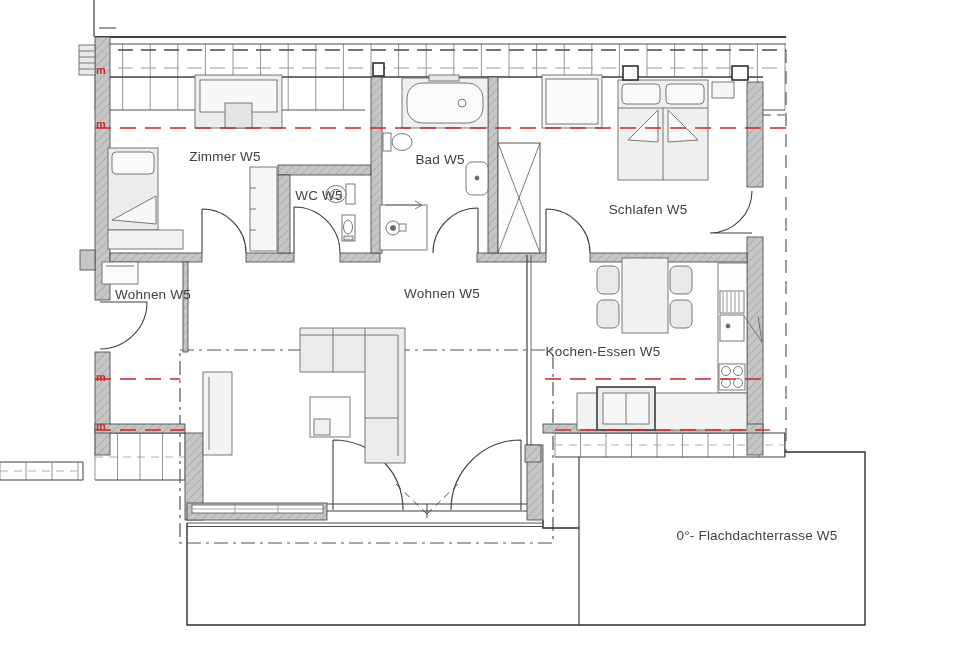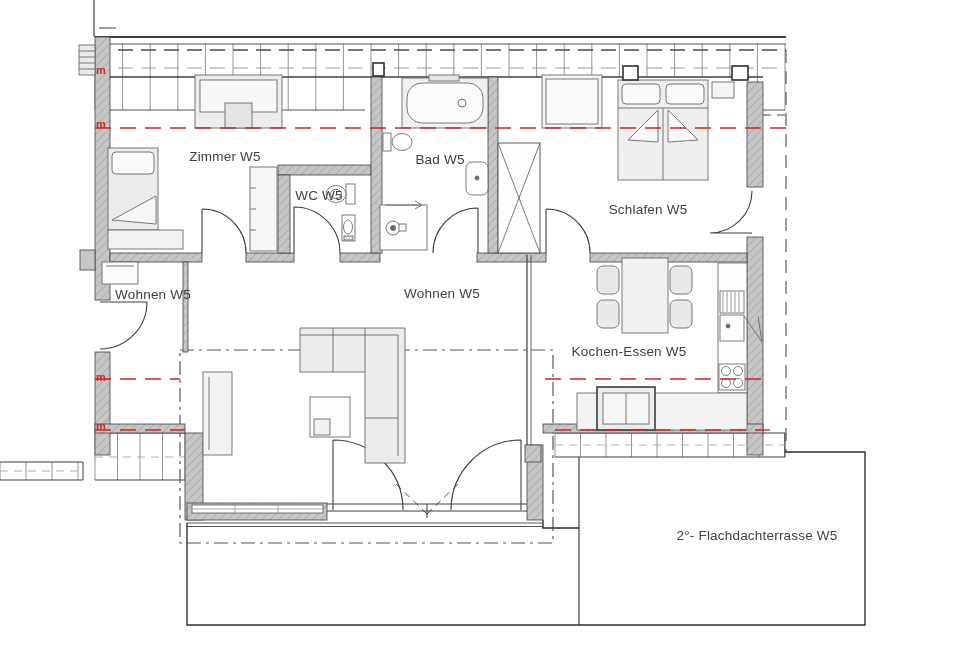--- a/index.html
+++ b/index.html
@@ -293,21 +293,21 @@
     <path d="M555,430 H770"></path>
   </g>
 </svg>
 
 <div class="lbl" style="left:225px;top:156px">Zimmer W5</div>
 <div class="lbl" style="left:440px;top:159px">Bad W5</div>
 <div class="lbl" style="left:319px;top:195px">WC W5</div>
 <div class="lbl" style="left:648px;top:209px">Schlafen W5</div>
 <div class="lbl" style="left:153px;top:294px">Wohnen W5</div>
 <div class="lbl" style="left:442px;top:293px">Wohnen W5</div>
-<div class="lbl" style="left:629px;top:351px">Kochen-Essen W5</div>
-<div class="lbl" style="left:757px;top:535px">2°- Flachdachterrasse W5</div>
+<div class="lbl" style="left:603px;top:351px">Kochen-Essen W5</div>
+<div class="lbl" style="left:757px;top:535px">0°- Flachdachterrasse W5</div>
 
 <span class="mmark" style="left:96px;top:70px">m</span>
 <span class="mmark" style="left:96px;top:124px">m</span>
 <span class="mmark" style="left:96px;top:377px">m</span>
 <span class="mmark" style="left:96px;top:426px">m</span>
 
 </div>
 
 </body></html>

